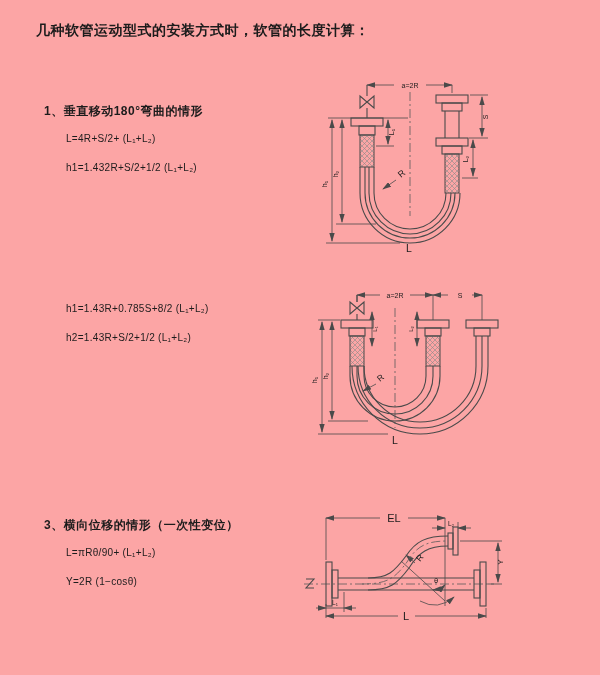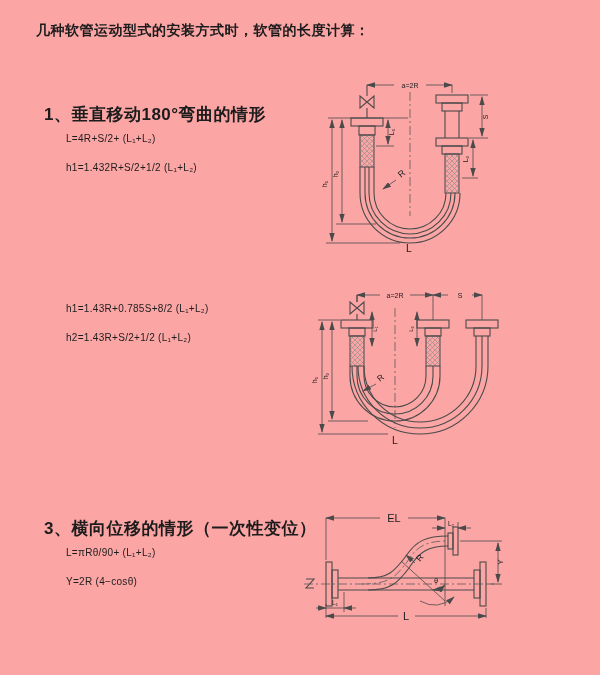--- a/index.html
+++ b/index.html
@@ -1,20 +1,20 @@
 <!DOCTYPE html>
 <html><head>
 <meta charset="utf-8">
 <style>
   html,body{margin:0;padding:0;background:#fff;}
   body{width:600px;height:675px;position:relative;font-family:"Liberation Sans",sans-serif;color:#1c1c1c;}
   .page{position:absolute;inset:0;background:#fca5a5;overflow:hidden;}
   .title{position:absolute;left:36px;top:22px;font-size:14px;font-weight:700;letter-spacing:.5px;white-space:nowrap;}
   .sec{position:absolute;left:44px;white-space:nowrap;}
-  .sec-heading{font-size:17px;font-weight:700;height:30px;letter-spacing:.5px;}
+  .sec-heading{font-size:12px;font-weight:700;height:30px;letter-spacing:.5px;}
   .formula{font-size:10px;height:28.5px;padding-left:22px;letter-spacing:.3px;}
   svg.fig{position:absolute;overflow:visible;}
   svg .ln{stroke:#4a4a4a;stroke-width:1.1;fill:none;}
   svg .thin{stroke:#4a4a4a;stroke-width:.8;fill:none;}
   svg .cl{stroke:#5a5a5a;stroke-width:.8;fill:none;stroke-dasharray:9 3 2 3;}
   svg .hx{fill:url(#hxp);stroke:#4a4a4a;stroke-width:1;}
   svg text{fill:#1c1c1c;font-family:"Liberation Sans",sans-serif;}
 </style>
 </head>
 <body>
@@ -30,21 +30,21 @@
   </div>
 
   <div class="sec" style="top:303px">
     <div class="formula">h1=1.43R+0.785S+8/2 (L₁+L₂)</div>
     <div class="formula">h2=1.43R+S/2+1/2 (L₁+L₂)</div>
   </div>
 
   <div class="sec" style="top:517px">
     <div class="sec-heading">3、横向位移的情形（一次性变位）</div>
     <div class="formula">L=πRθ/90+ (L₁+L₂)</div>
-    <div class="formula">Y=2R (4−cosθ)</div>
+    <div class="formula">Y=2R (1−cosθ)</div>
   </div>
 
   <svg class="fig" style="left:312px;top:66px" width="282" height="196" viewBox="0 0 282 196">
     <defs>
       <marker id="ar" viewBox="0 0 10 6" refX="9" refY="3" markerWidth="9" markerHeight="5.4" orient="auto-start-reverse" markerUnits="userSpaceOnUse">
         <path d="M0,0 L10,3 L0,6 Z" fill="#4a4a4a"></path>
       </marker>
       <pattern id="hxp" width="5" height="5" patternUnits="userSpaceOnUse">
         <path d="M0,5 L5,0 M0,0 L5,5" stroke="#8a8a8a" stroke-width="0.6" fill="none"></path>
       </pattern>

